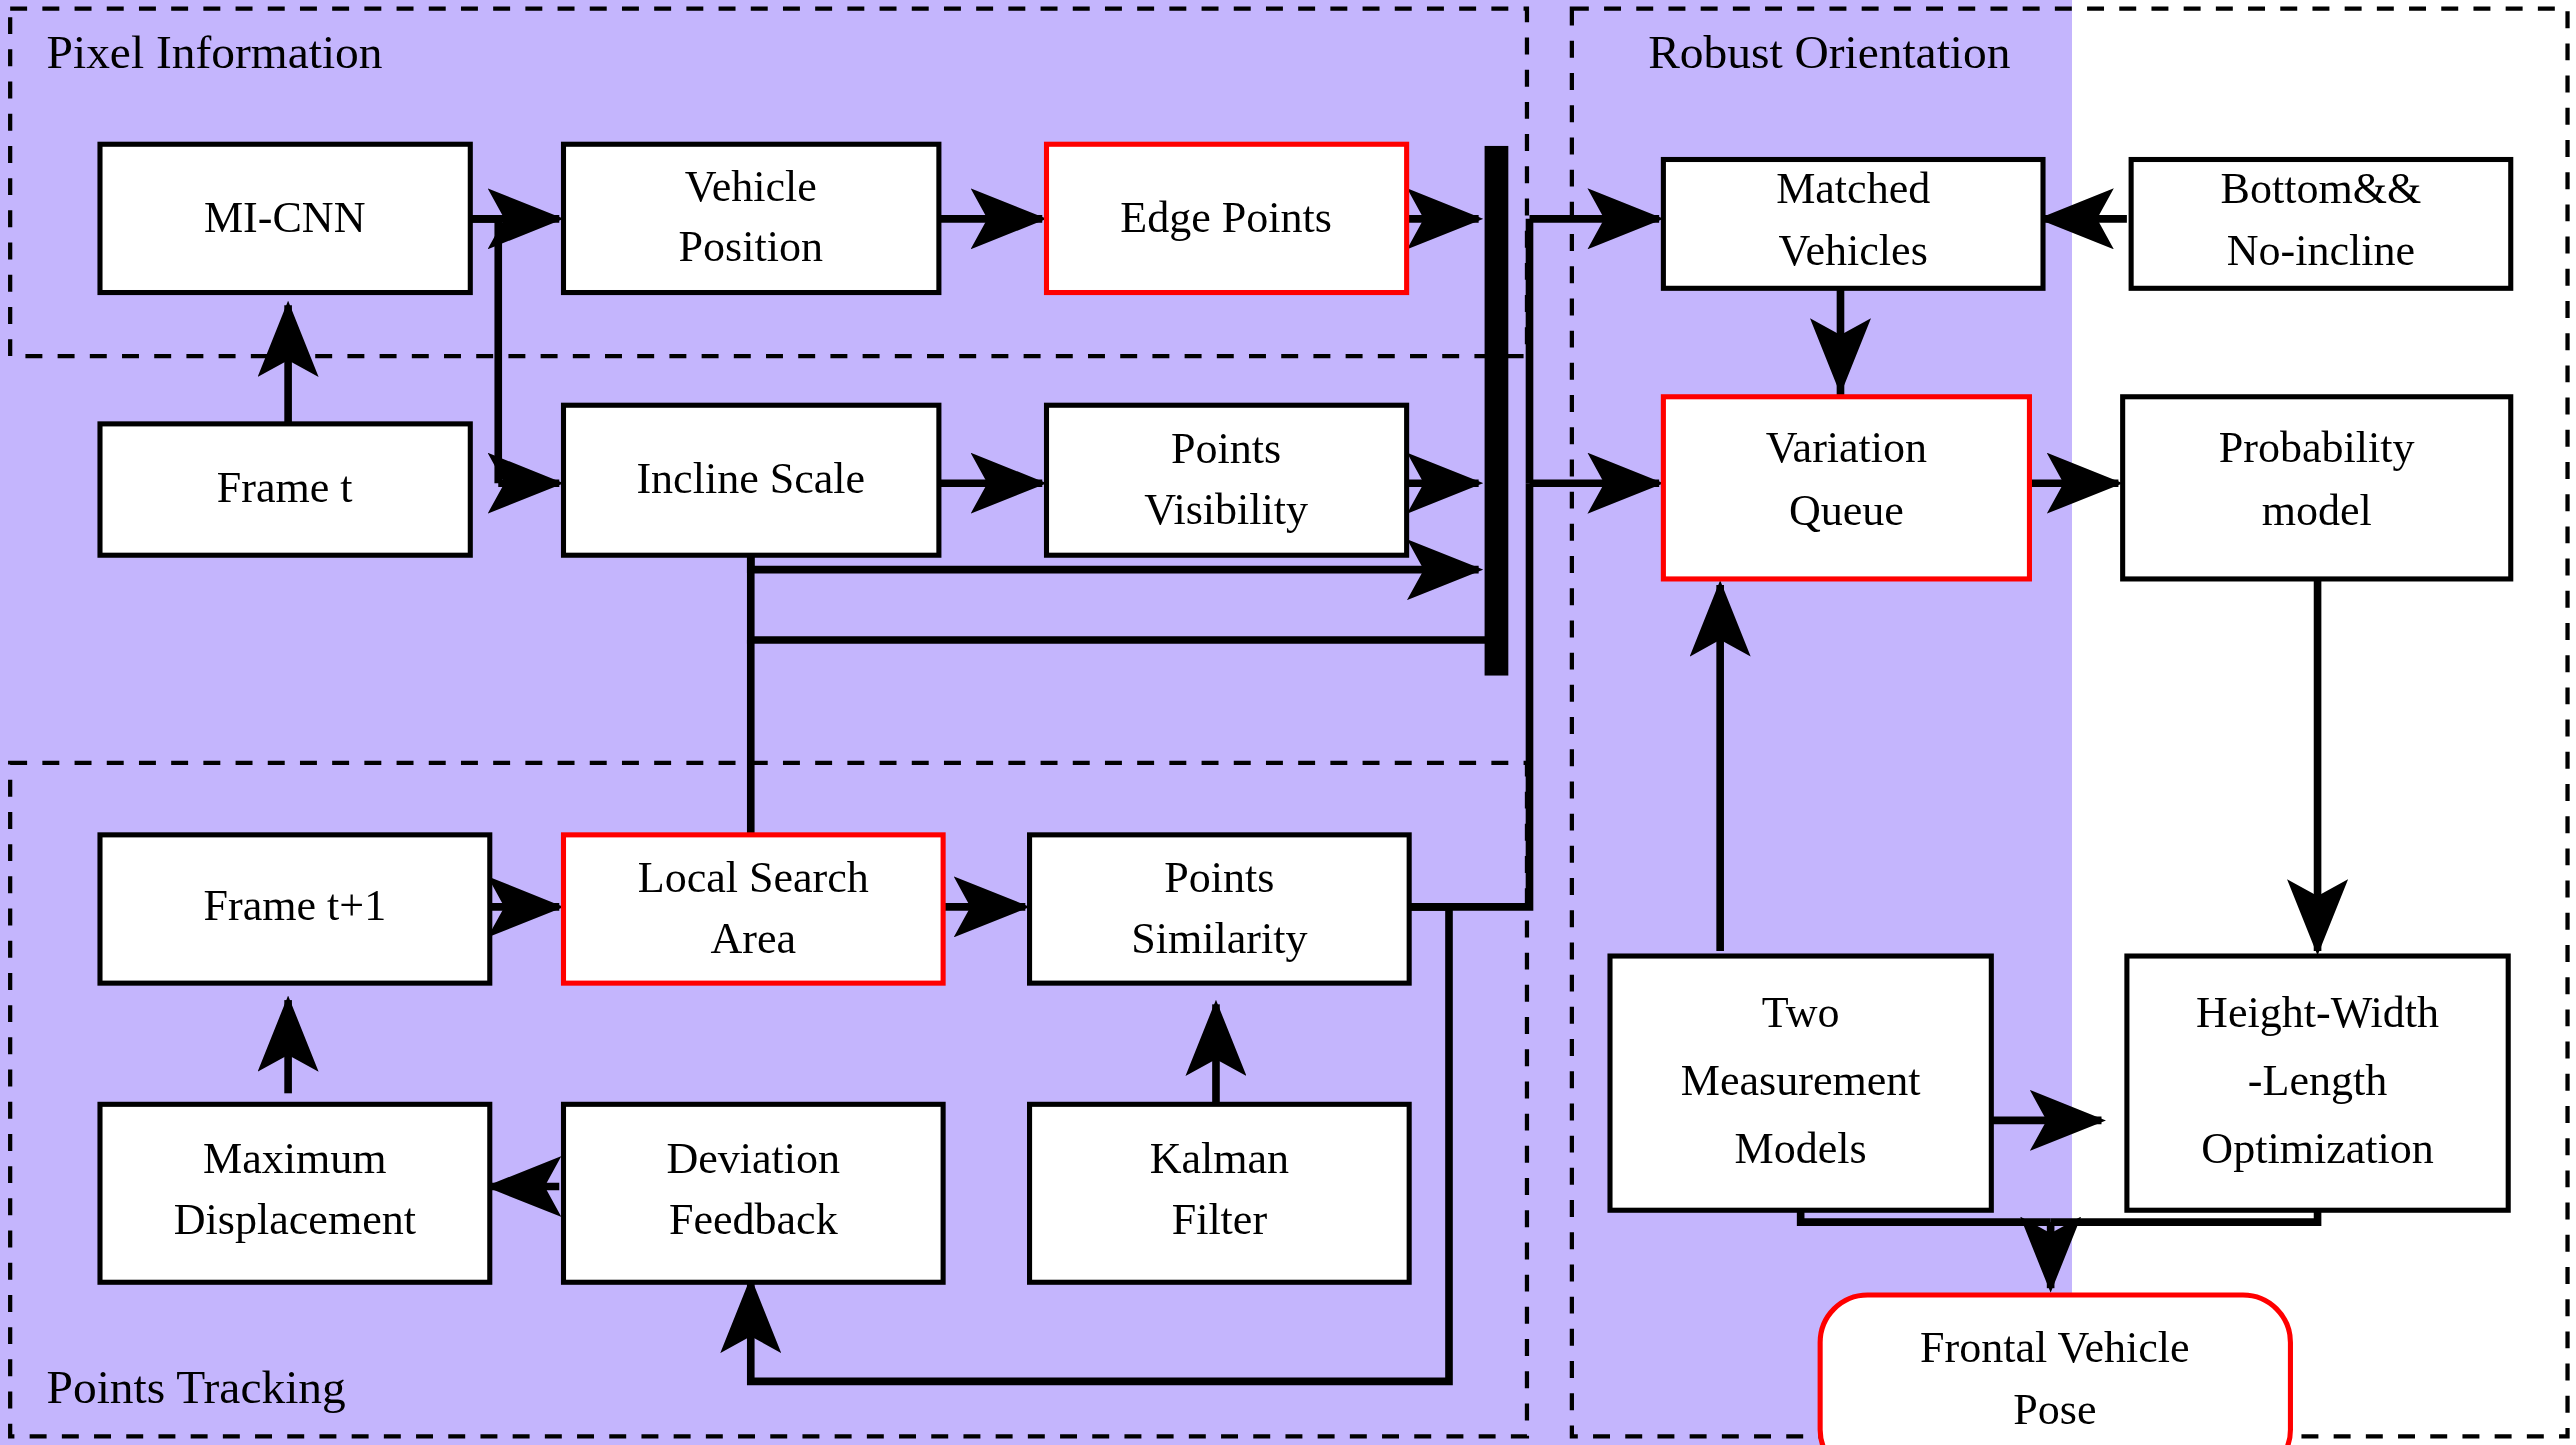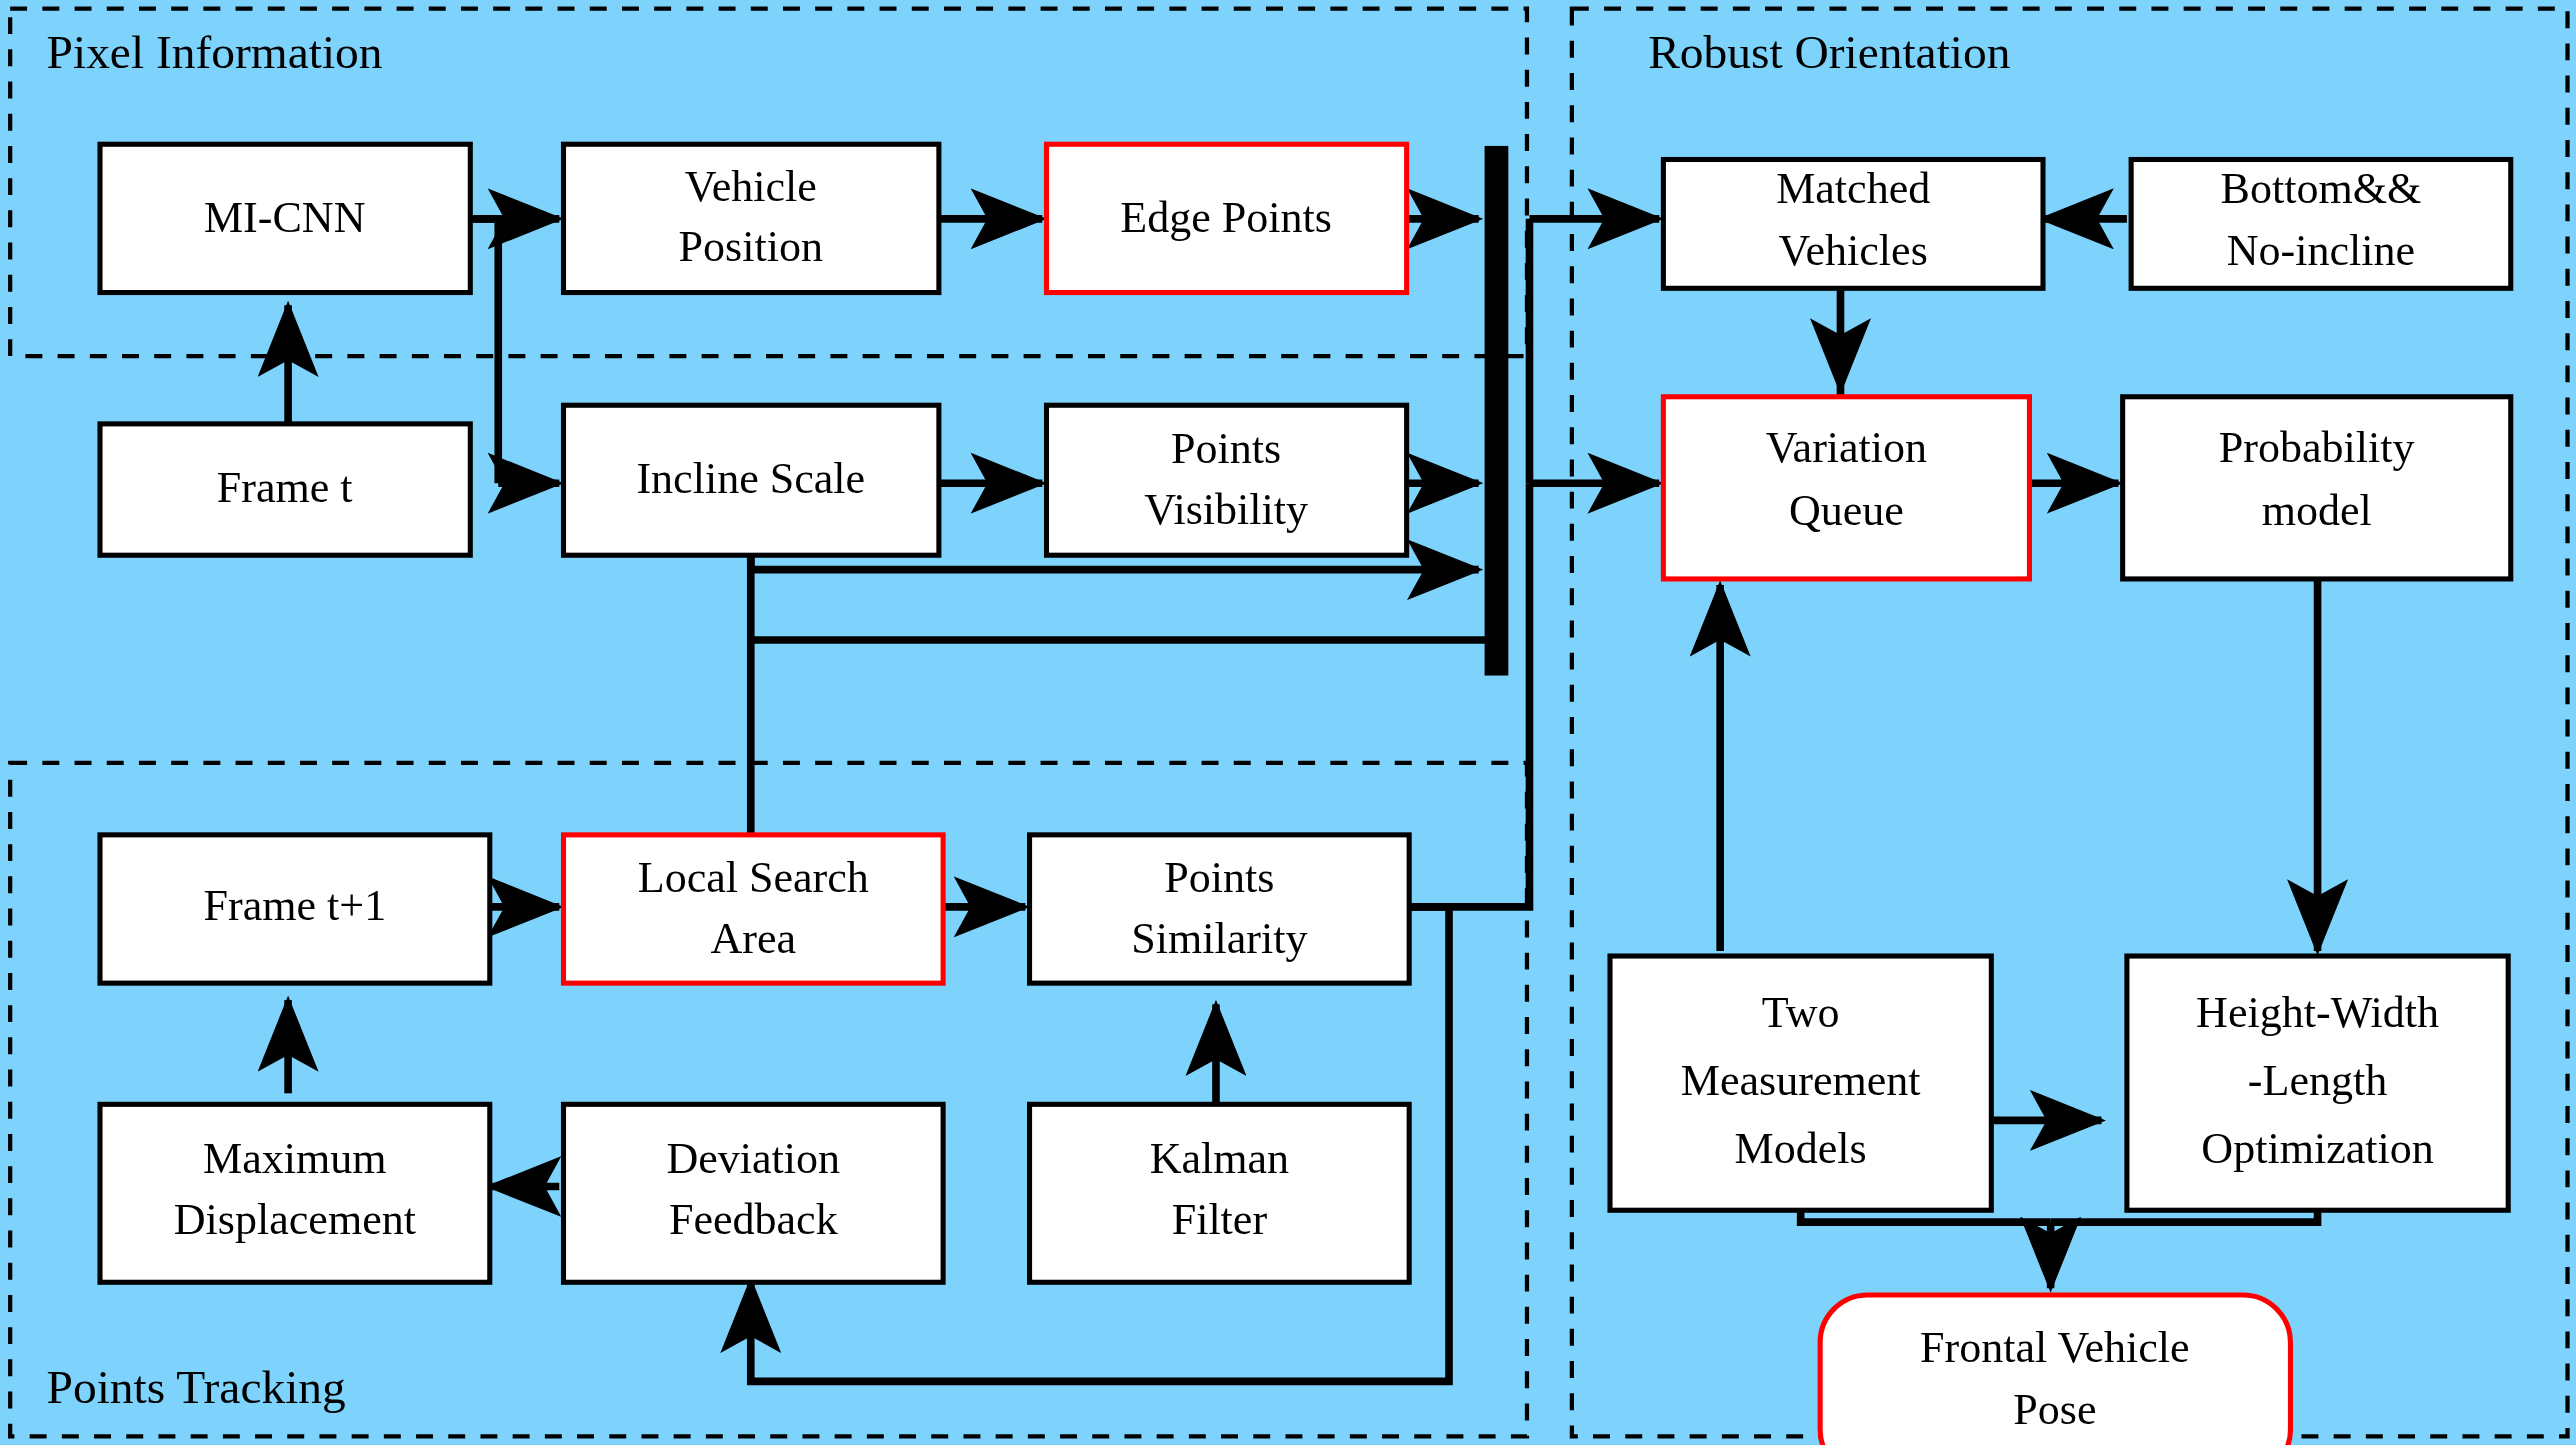--- a/index.html
+++ b/index.html
@@ -1,16 +1,16 @@
 <!DOCTYPE html>
 <html style="font-size:13.6px"><head>
 <meta charset="utf-8">
 <style>
   html,body{margin:0;padding:0;background:#ffffff;}
-  #root{position:relative;width:2576px;height:1446px;background:#7dd3fc;
+  #root{position:relative;width:2072px;height:1446px;background:#c4b5fd;
         font-family:"Liberation Serif","DejaVu Serif",serif;}
   svg{position:absolute;left:0;top:0;width:2576px;height:1446px;overflow:visible;}
   .gtxt{font-family:"Liberation Serif","DejaVu Serif",serif;fill:#000;font-size:52px;}
   .boxlabel{text-anchor:middle;dominant-baseline:middle;}
   .panel-title{font-size:56px;}
 </style>
 </head>
 <body>
 
 <div id="root">

